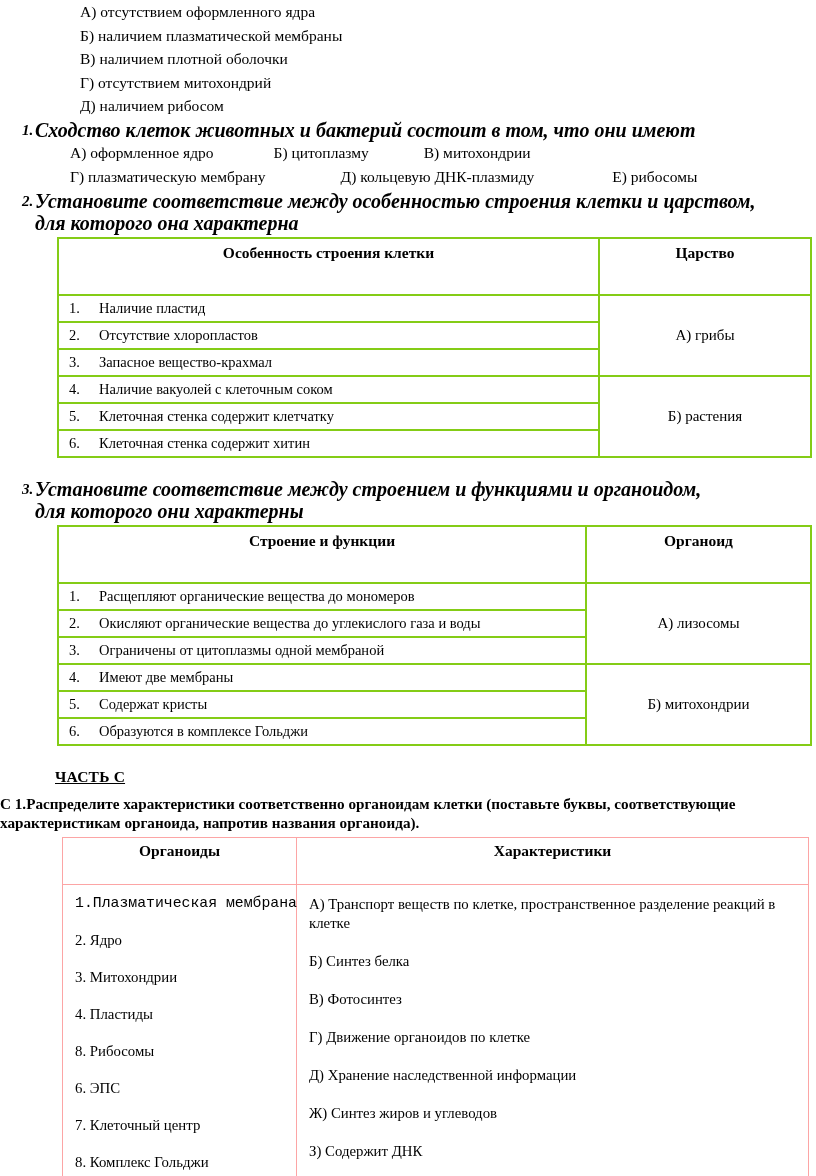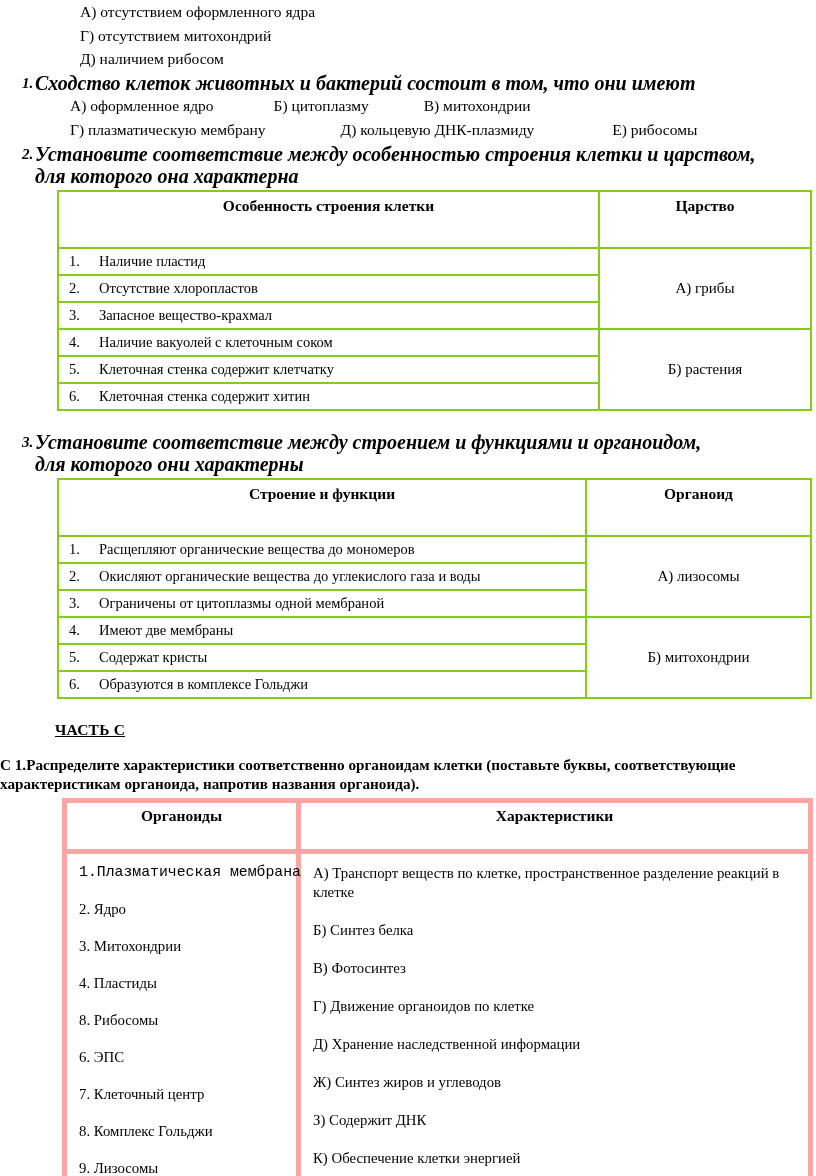--- a/index.html
+++ b/index.html
@@ -116,34 +116,34 @@
     font-weight: bold;
     font-size: 15.5px;
     text-decoration: underline;
     display: inline-block;
     letter-spacing: 0.2px;
   }
   .part-intro {
     font-weight: bold;
     font-size: 15.2px;
     line-height: 19.5px;
-    margin-top: 16px;
+    margin-top: 8px;
     padding-right: 2px;
   }
 
   
   table.org {
     border-collapse: collapse;
     table-layout: fixed;
     margin-left: 62px;
     margin-top: 4px;
     font-size: 14.8px;
   }
   table.org td, table.org th {
-    border: 5px solid #fca5a5;
+    border: 1px solid #fca5a5;
     padding: 0;
     vertical-align: top;
   }
   table.org th.ohdr {
     font-weight: bold;
     font-size: 15.5px;
     text-align: center;
     height: 42px;
     vertical-align: top;
     padding-top: 4px;
@@ -164,20 +164,22 @@
     margin-bottom: 19px;
   }
 </style>
 </head>
 <body>
 
 <div class="page">
 
   <div class="opt-list">
     <div class="opt-line">А) отсутствием оформленного ядра</div>
+    <div class="opt-line">Б) наличием плазматической мембраны</div>
+    <div class="opt-line">В) наличием  плотной оболочки</div>
     <div class="opt-line">Г) отсутствием митохондрий</div>
     <div class="opt-line">Д) наличием рибосом</div>
   </div>
 
   <div class="qrow">
     <div class="qnum">1.</div>
     <div class="qtext">Сходство клеток животных и бактерий состоит в том, что они имеют</div>
   </div>
   <div class="ans-line">
     <span>А) оформленное ядро</span><span class="sp-a"></span><span>Б) цитоплазму</span><span class="sp-b"></span><span>В) митохондрии</span>

